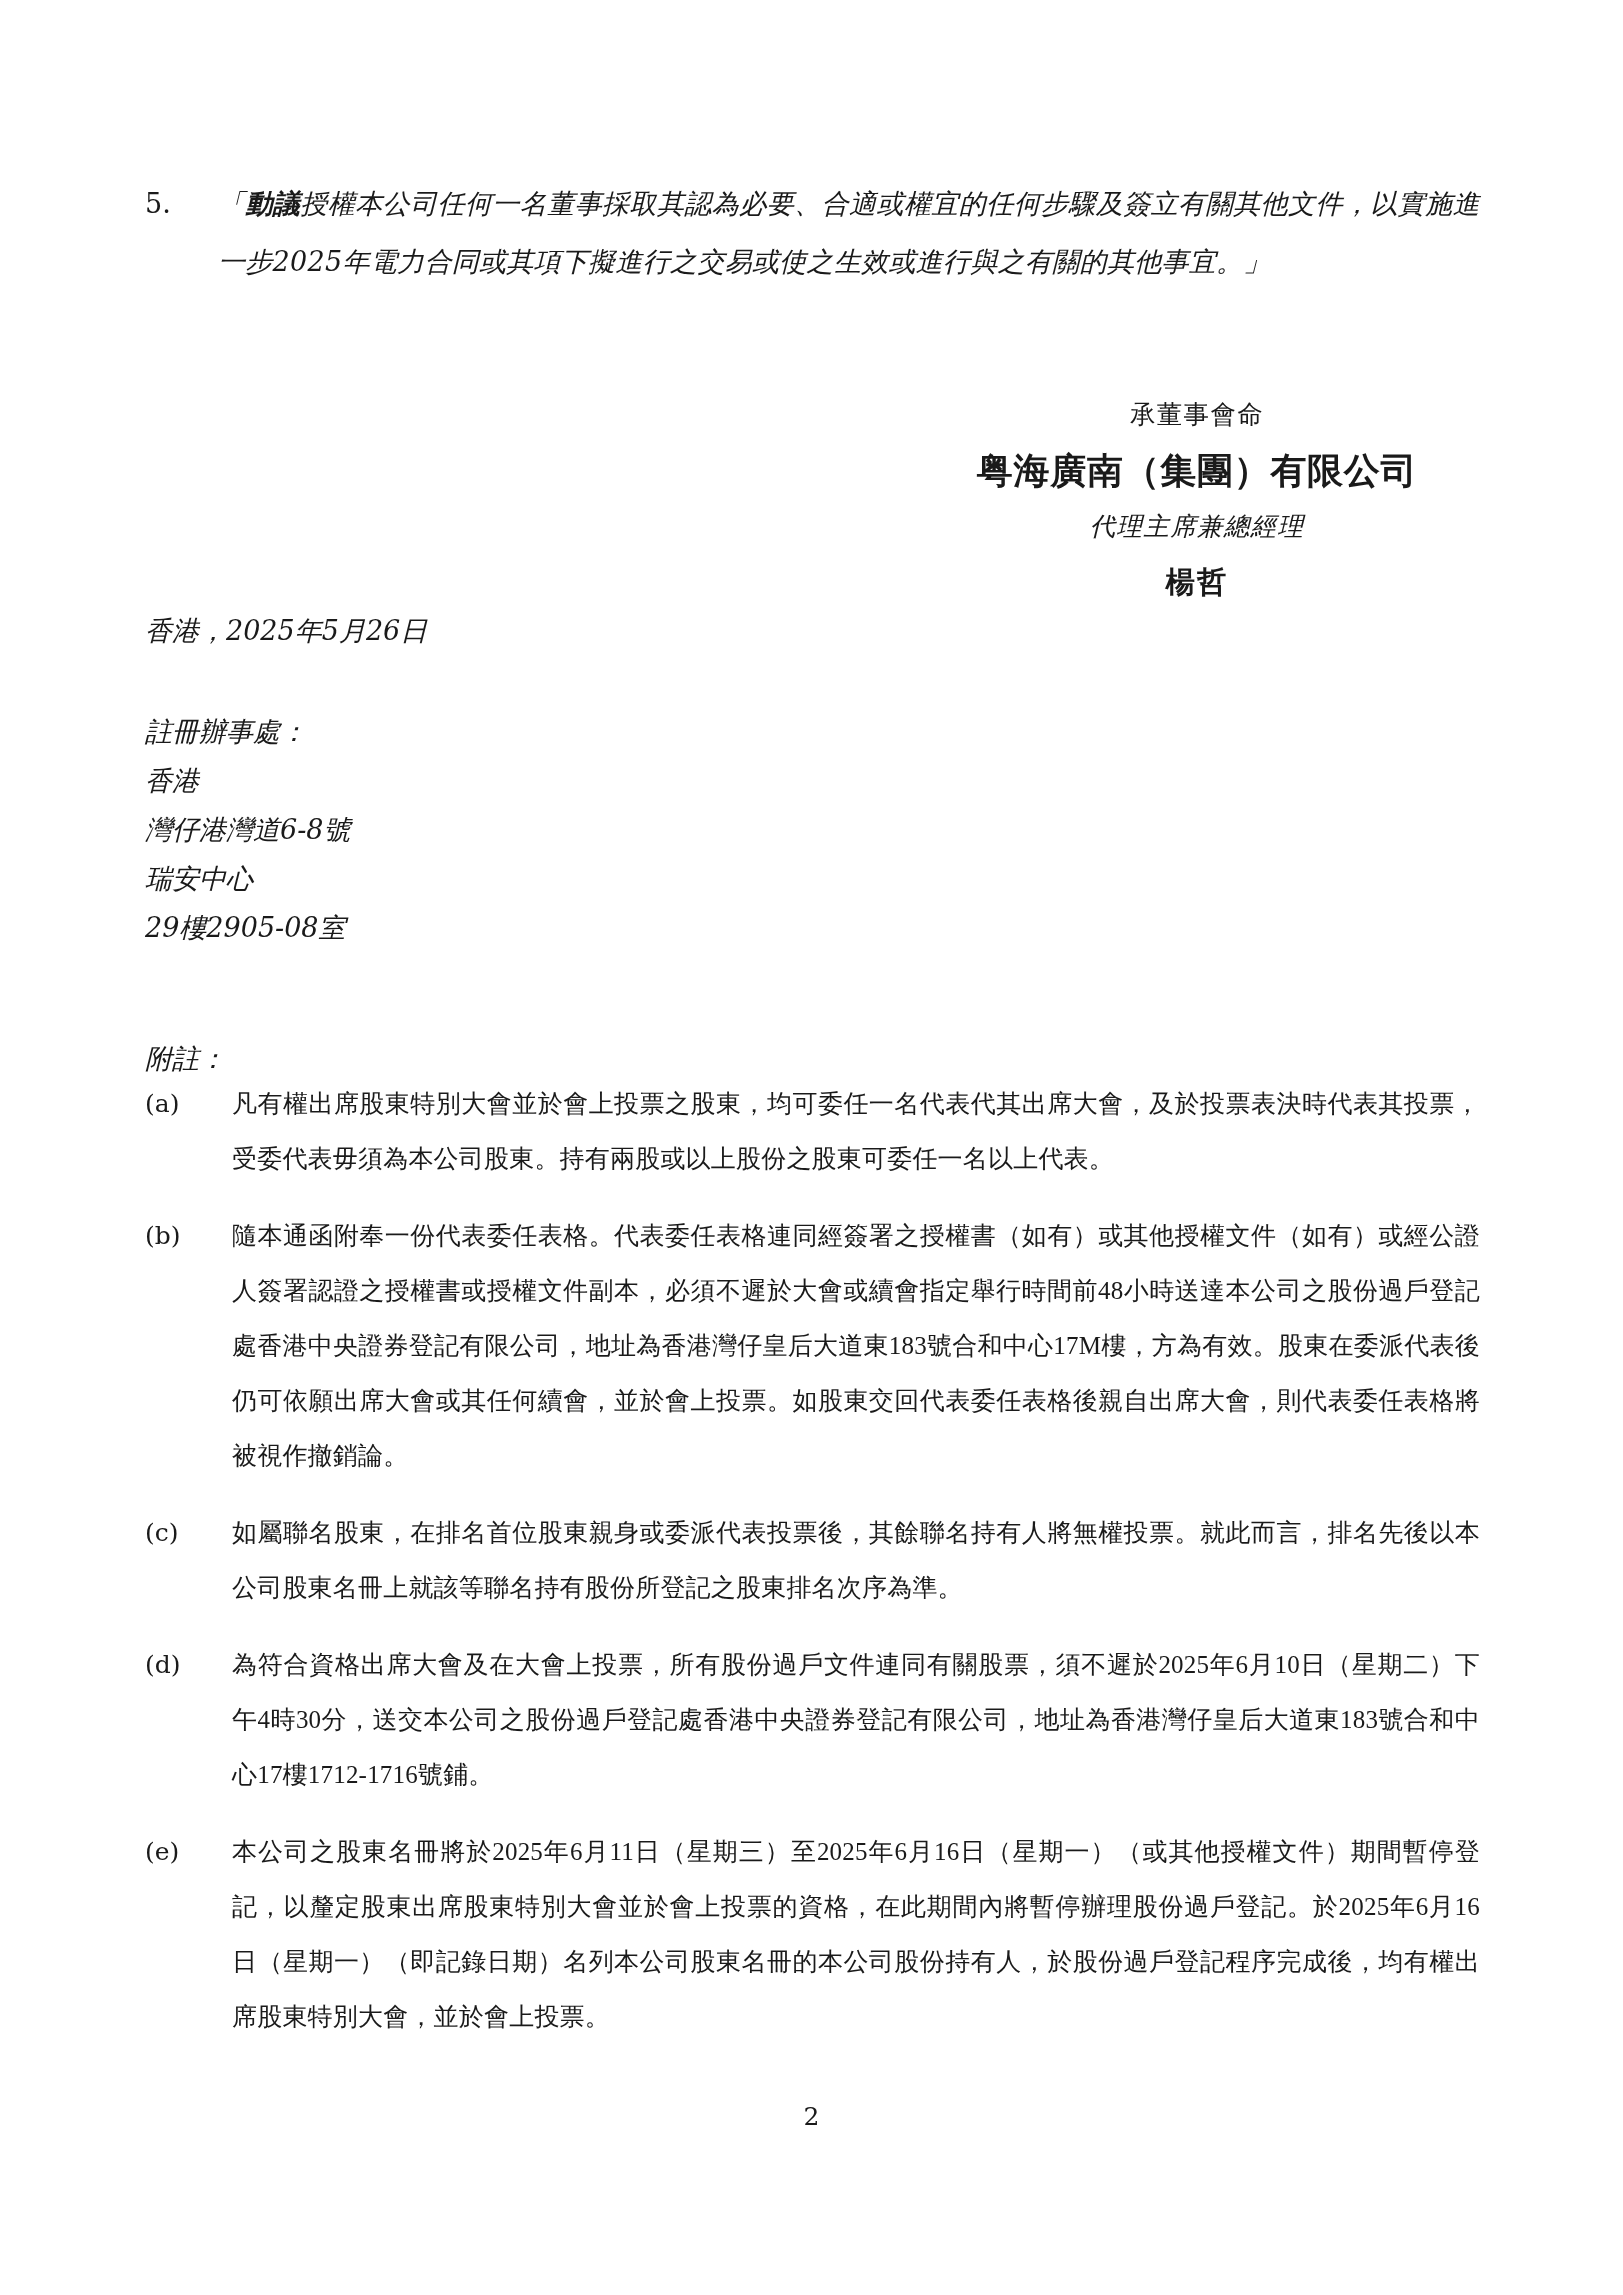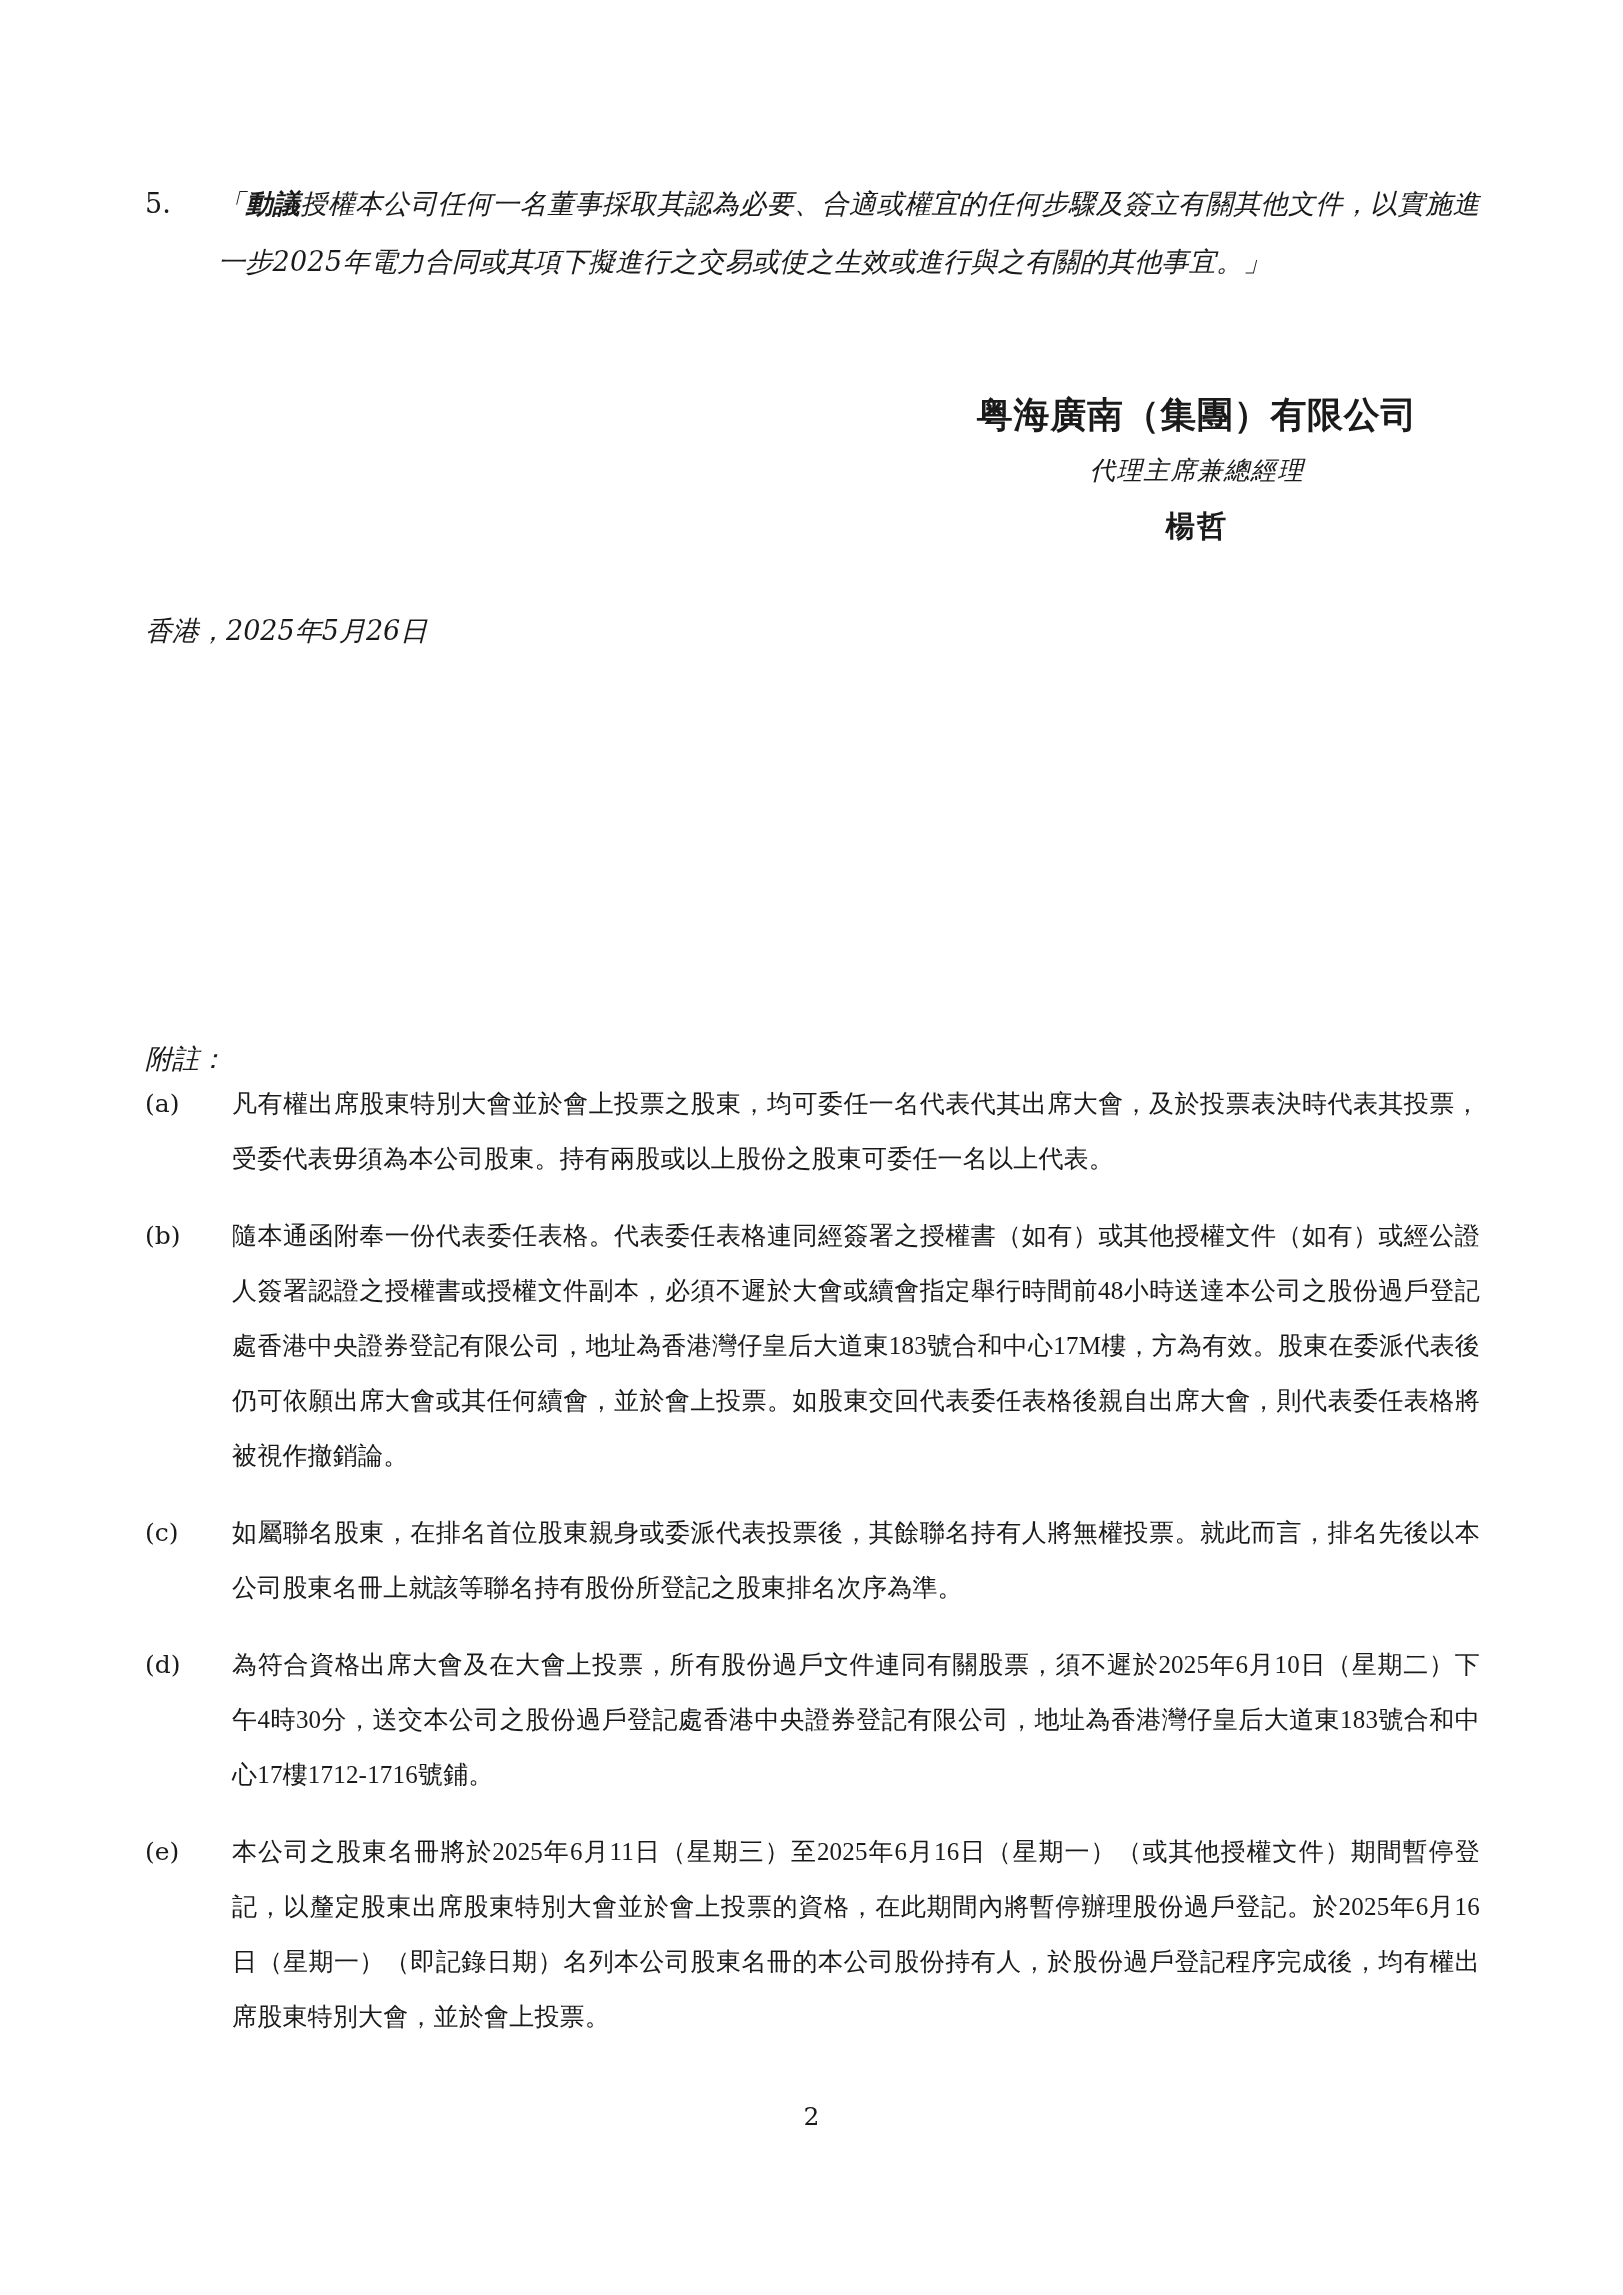--- a/index.html
+++ b/index.html
@@ -159,27 +159,35 @@
 <body>
 
 <div class="page">
 
   <div class="resolution">
     <div class="res-num">5.</div>
     <div class="res-body"><span>「</span><span class="kw">動議</span><span>授權本公司任何一名董事採取其認為必要、合適或權宜的任何步驟及簽立有關其他文件，以實施進一步2025年電力合同或其項下擬進行之交易或使之生效或進行與之有關的其他事宜。」</span></div>
   </div>
 
   <div class="signature">
+    <div class="sig-line sig-by-order">承董事會命</div>
     <div class="sig-line sig-company">粤海廣南（集團）有限公司</div>
     <div class="sig-line sig-title">代理主席兼總經理</div>
     <div class="sig-line sig-name">楊哲</div>
   </div>
 
   <div class="dateline">香港，2025年5月26日</div>
 
+  <div class="regoffice">
+    <div class="ro-line">註冊辦事處：</div>
+    <div class="ro-line">香港</div>
+    <div class="ro-line">灣仔港灣道6-8號</div>
+    <div class="ro-line">瑞安中心</div>
+    <div class="ro-line">29樓2905-08室</div>
+  </div>
 
   <div class="notes-heading">附註：</div>
 
   <div class="notes">
     <div class="note">
       <div class="note-label">(a)</div>
       <div class="note-text">凡有權出席股東特別大會並於會上投票之股東，均可委任一名代表代其出席大會，及於投票表決時代表其投票，受委代表毋須為本公司股東。持有兩股或以上股份之股東可委任一名以上代表。</div>
     </div>
     <div class="note">
       <div class="note-label">(b)</div>

